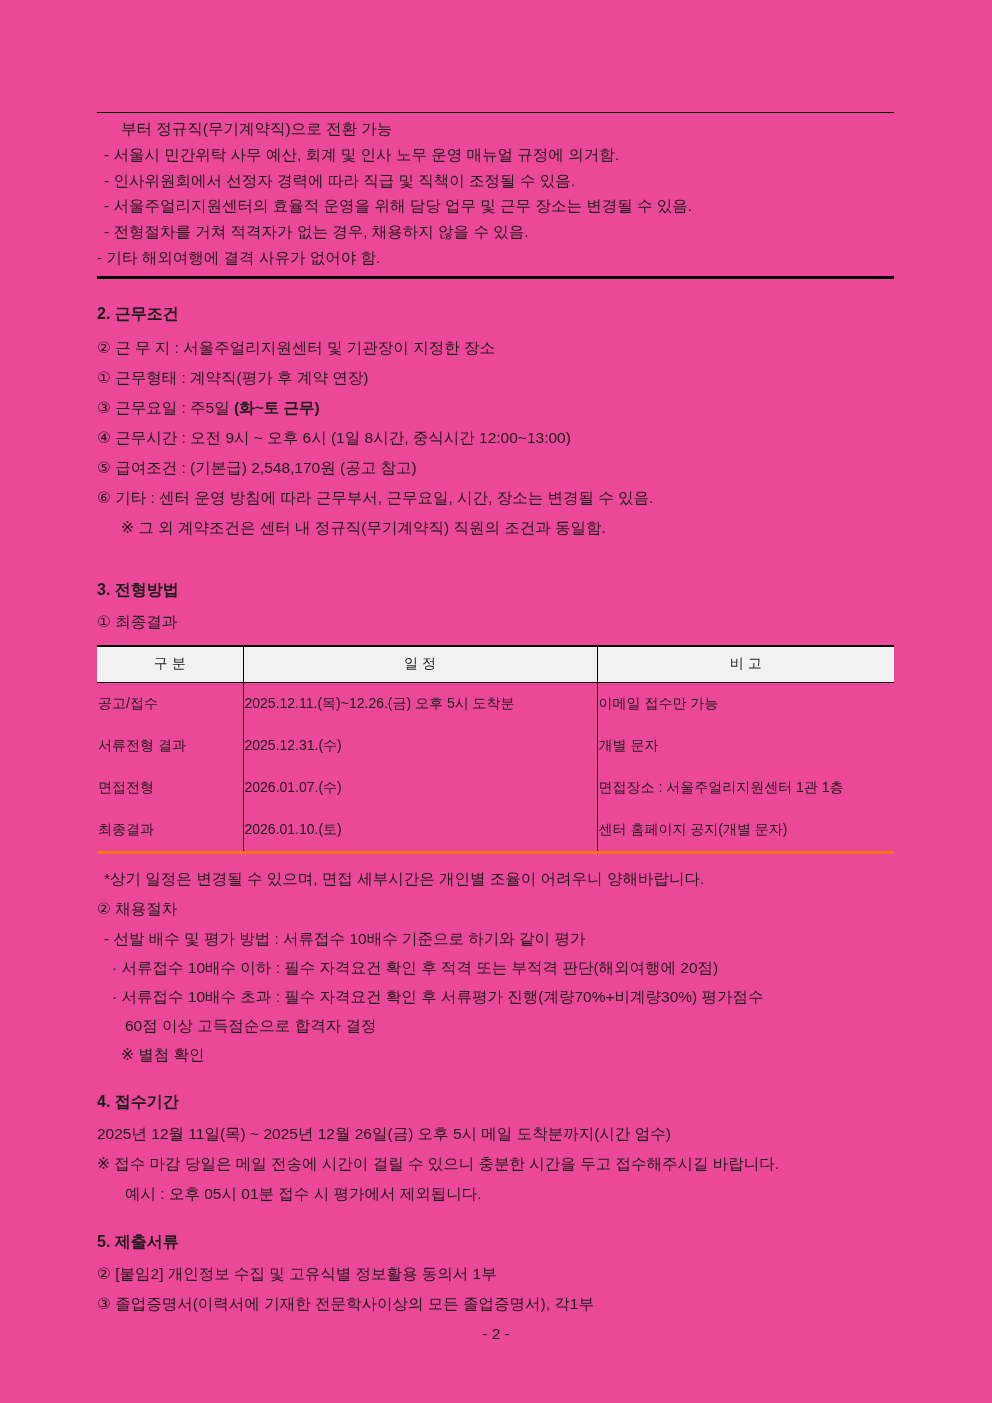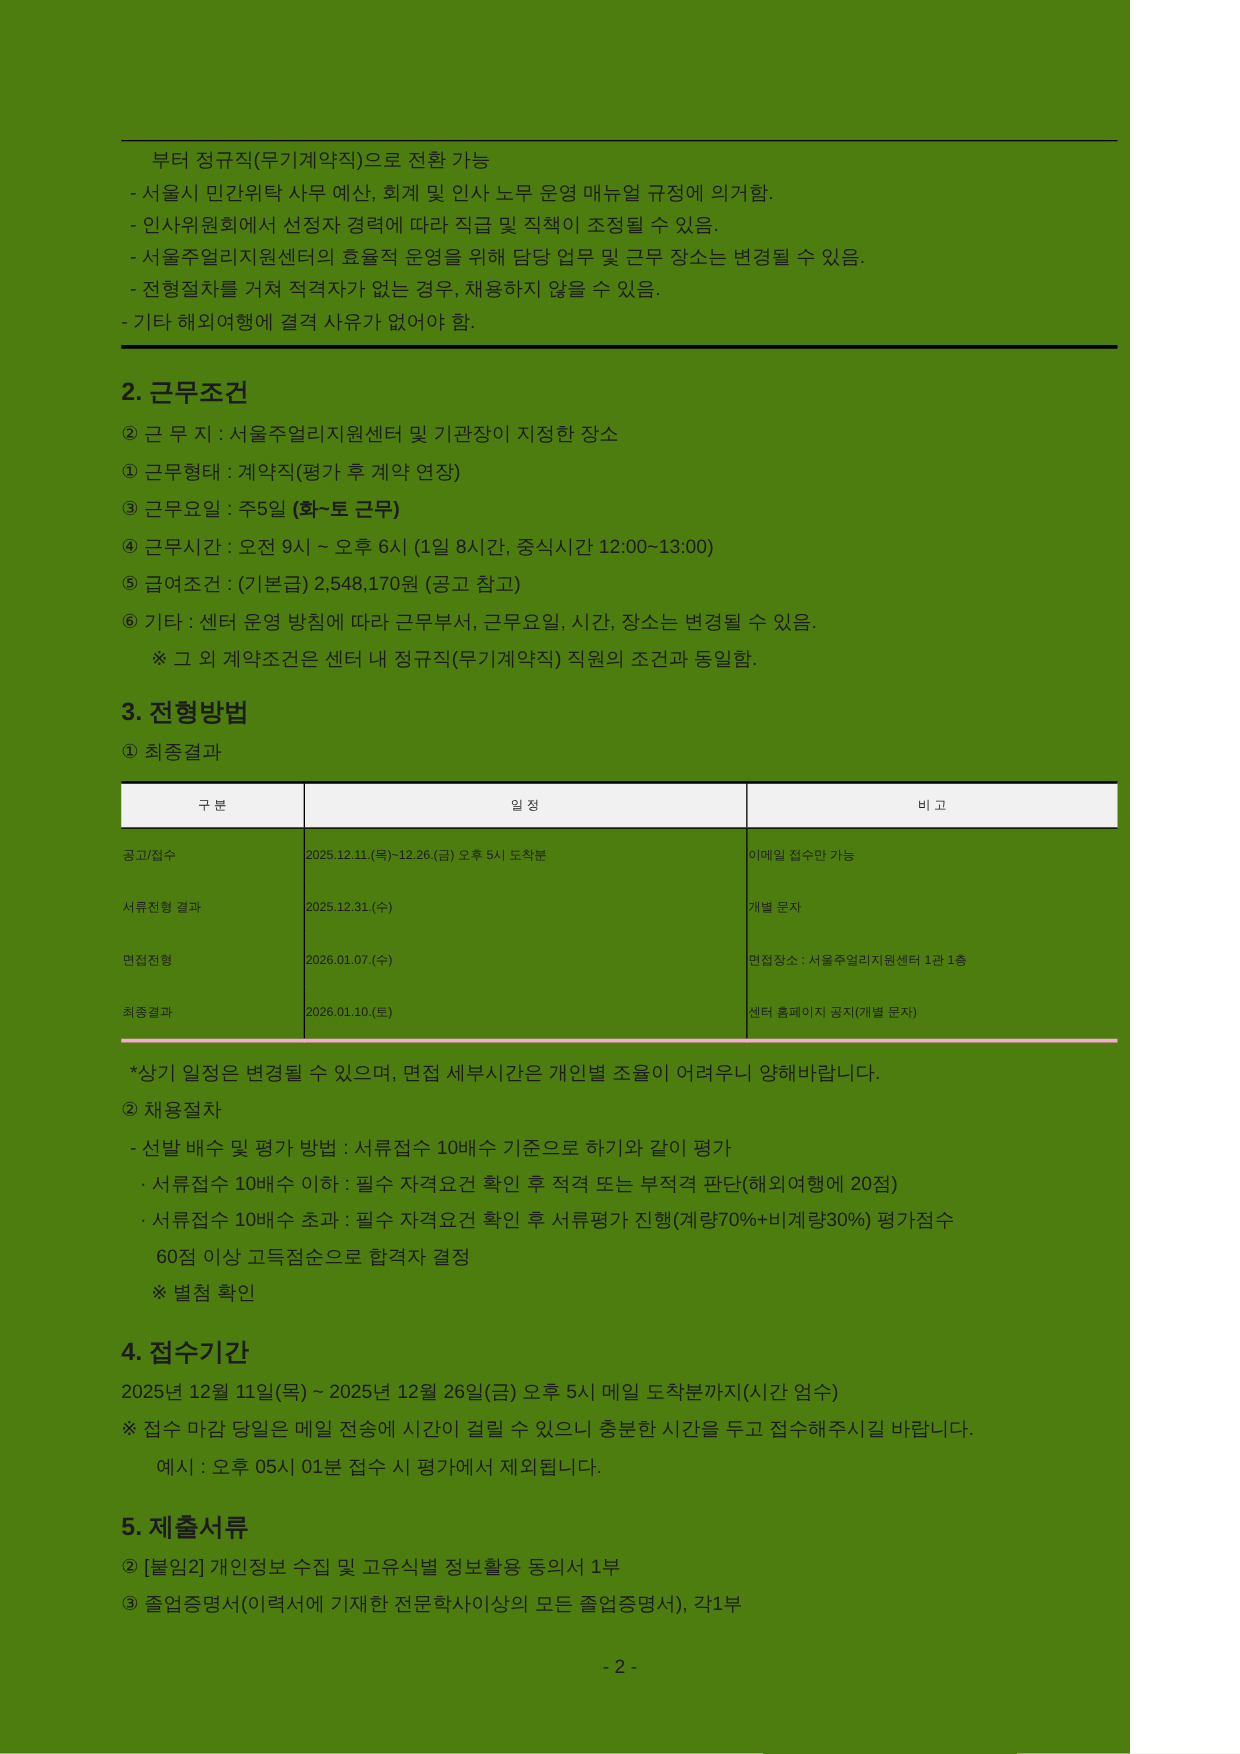--- a/index.html
+++ b/index.html
@@ -1,20 +1,20 @@
 <!DOCTYPE html>
 <html lang="ko"><head>
 <meta charset="utf-8">
 <style>
   html, body { margin: 0; padding: 0; background: #ffffff; }
   .page {
     position: relative;
-    width: 904px;
+    width: 992px;
     height: 1403px;
-    background: #4d7c0f;
+    background: #ec4899;
     color: #1c1c1c;
     font-family: "Liberation Sans", "DejaVu Sans", sans-serif;
     font-size: 15.5px;
     overflow: hidden;
   }
   .content {
     position: absolute;
     left: 97px;
     top: 0;
     width: 797px;
@@ -29,41 +29,41 @@
     border-bottom: 3px solid #000;
     padding: 3px 0 5px 0;
   }
   .intro-box .line { line-height: 25.8px; }
   .ind-sm  { padding-left: 7px;  }
   .ind-md  { padding-left: 15px; }
   .ind-lg  { padding-left: 24px; }
   .ind-xl  { padding-left: 28px; }
 
   .sec-title {
-    font-size: 20px;
+    font-size: 16px;
     font-weight: bold;
     line-height: 22px;
     white-space: nowrap;
   }
   .mt-24 { margin-top: 24px; }
-  .mt-20 { margin-top: 16px; }
+  .mt-20 { margin-top: 36px; }
   .mt-22 { margin-top: 22px; }
   .mt-10 { margin-top: 10px; }
   .mt-8  { margin-top: 8px;  }
   .mt-6  { margin-top: 6px;  }
 
   
   table.schedule {
     border-collapse: collapse;
     table-layout: fixed;
     width: 797px;
     margin-top: 8px;
     border-top: 2px solid #000;
-    border-bottom: 3px solid #f9a8d4;
-    font-size: 10px;
+    border-bottom: 3px solid #f97316;
+    font-size: 14px;
     color: #1c1c1c;
   }
   table.schedule th {
     background: #f1f1f1;
     font-weight: normal;
     height: 33px;
     border-bottom: 1px solid #000;
     text-align: center;
     vertical-align: middle;
   }

